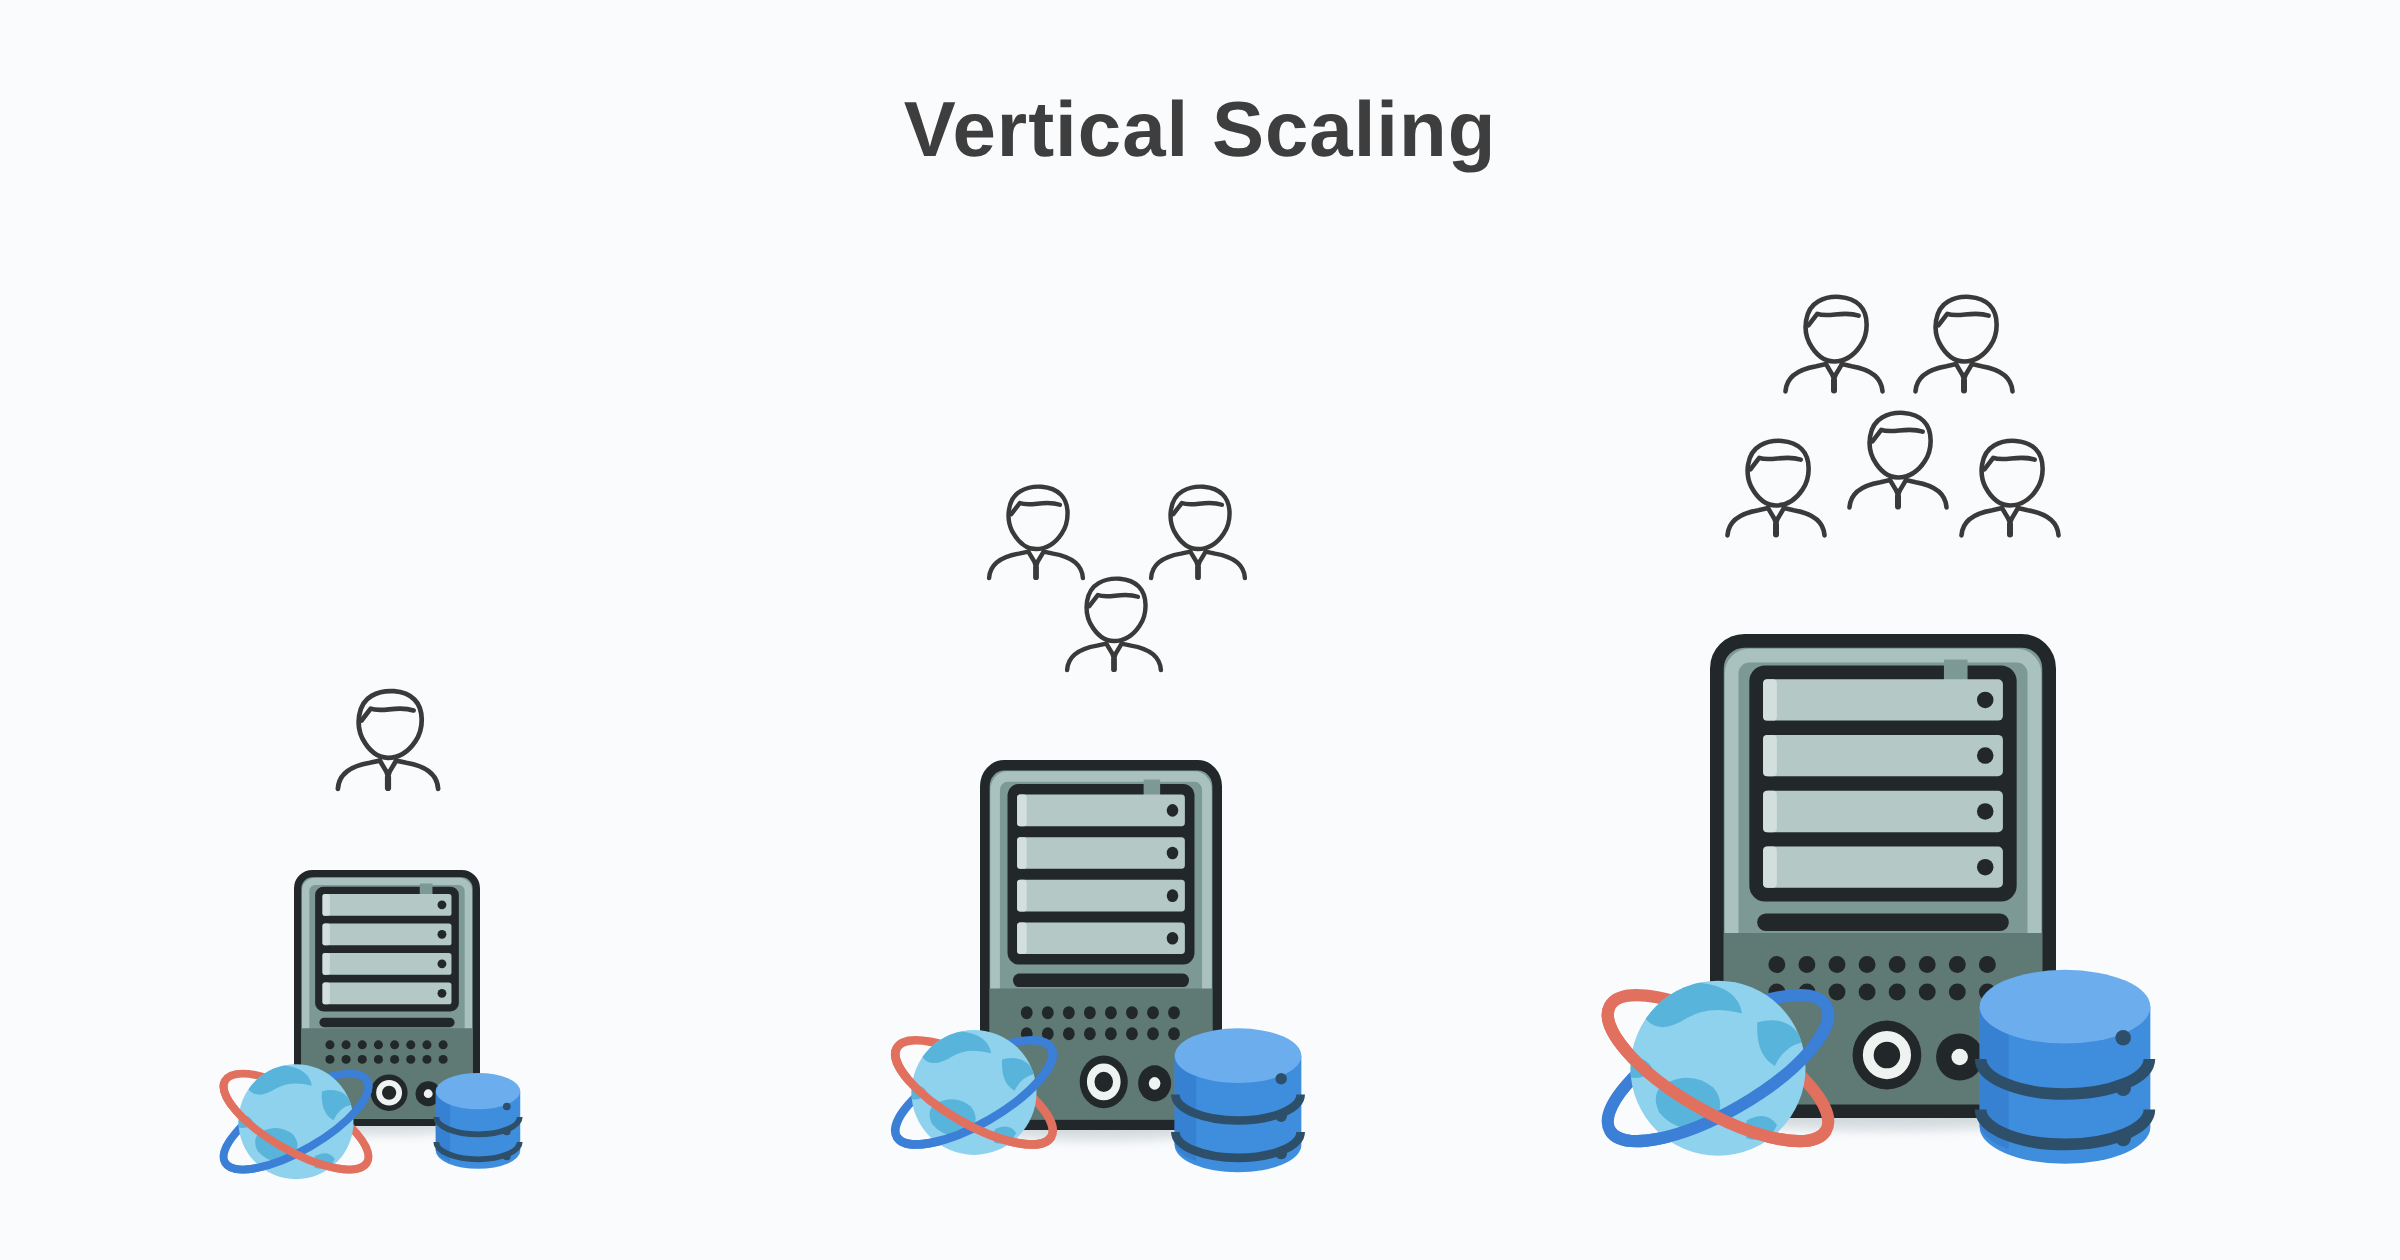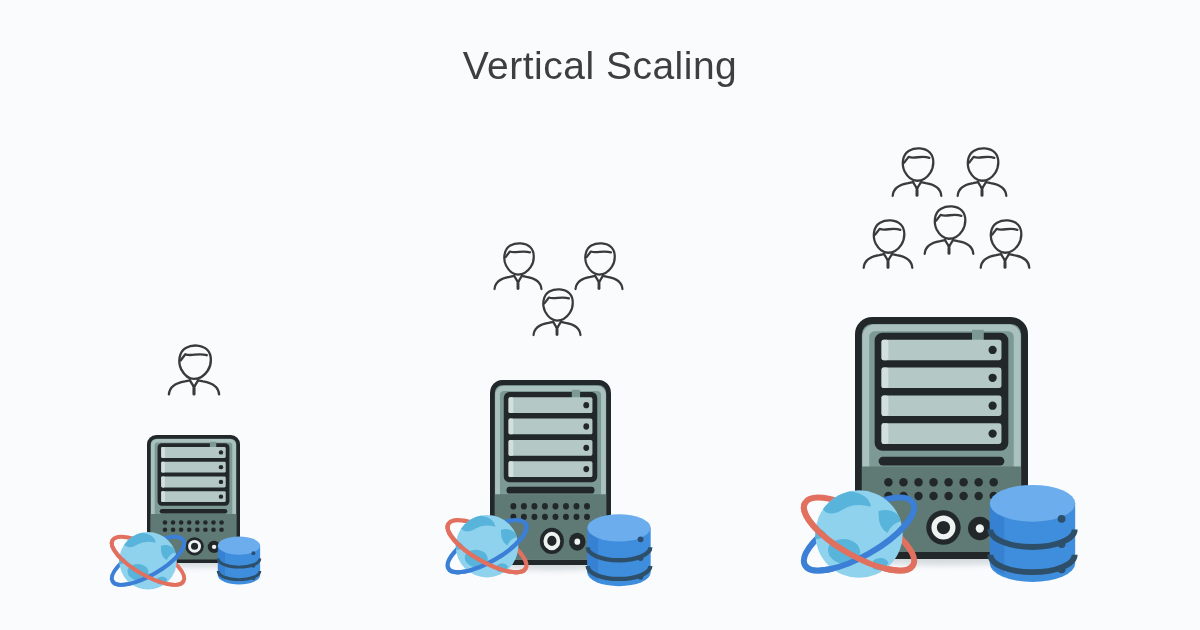--- a/index.html
+++ b/index.html
@@ -6,21 +6,21 @@
   .canvas{
     position:relative;
     width:1200px;height:630px;
     background:var(--bg,#fafbfd);
     overflow:hidden;
     font-family:"Liberation Sans", sans-serif;
   }
   .title{
     position:absolute;left:0;right:0;top:44px;
     text-align:center;
-    font-size:39px;font-weight:400;
+    font-size:39px;font-weight:700;
     letter-spacing:.5px;
     color:var(--title,#3e3e3e);
   }
   .stage,.abs{position:absolute;}
   .abs svg{display:block;width:100%;height:100%;}
   .shadow{
     border-radius:50%;
     background:rgba(120,140,145,.30);
     filter:blur(3px);
   }

